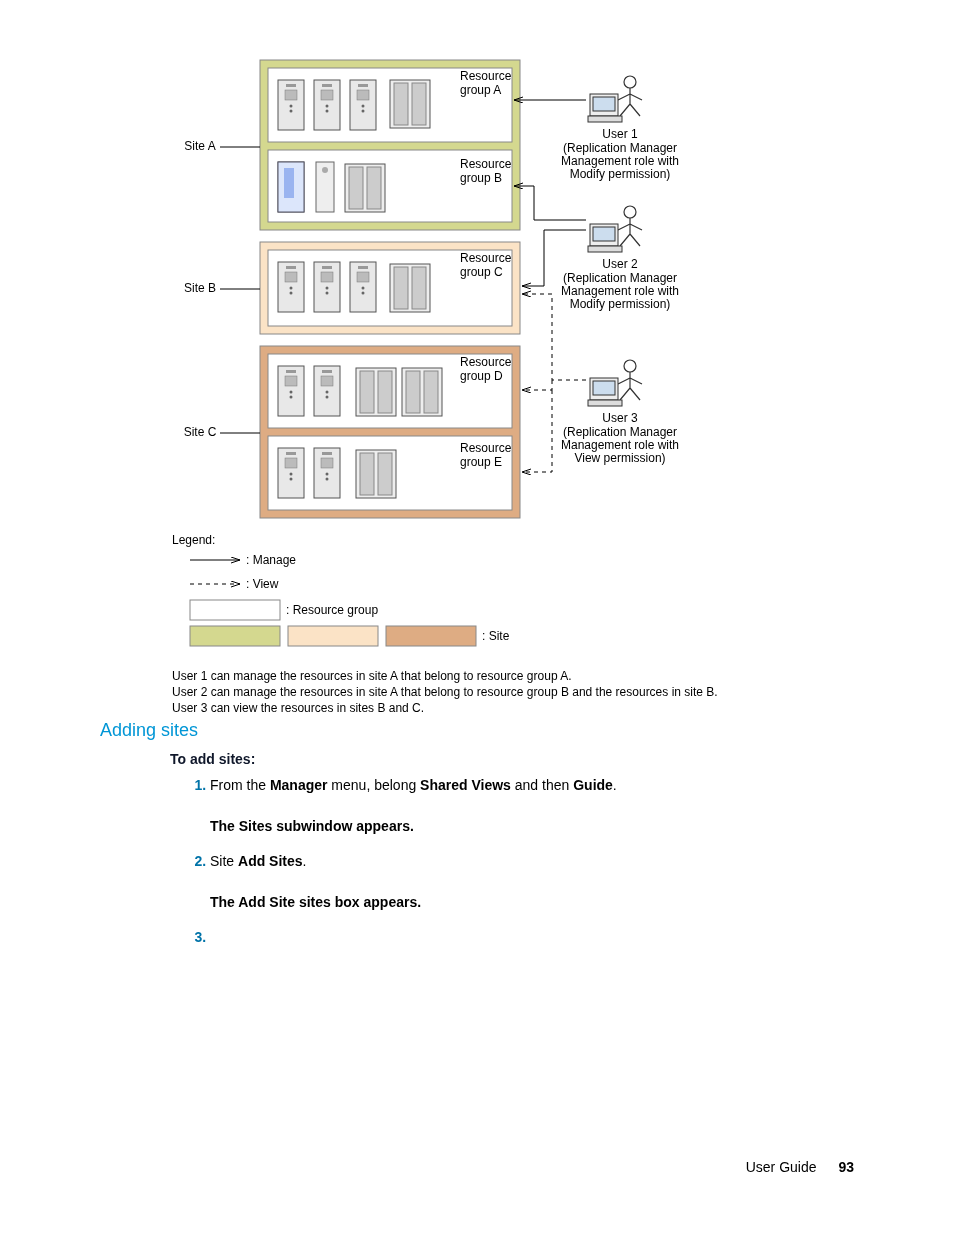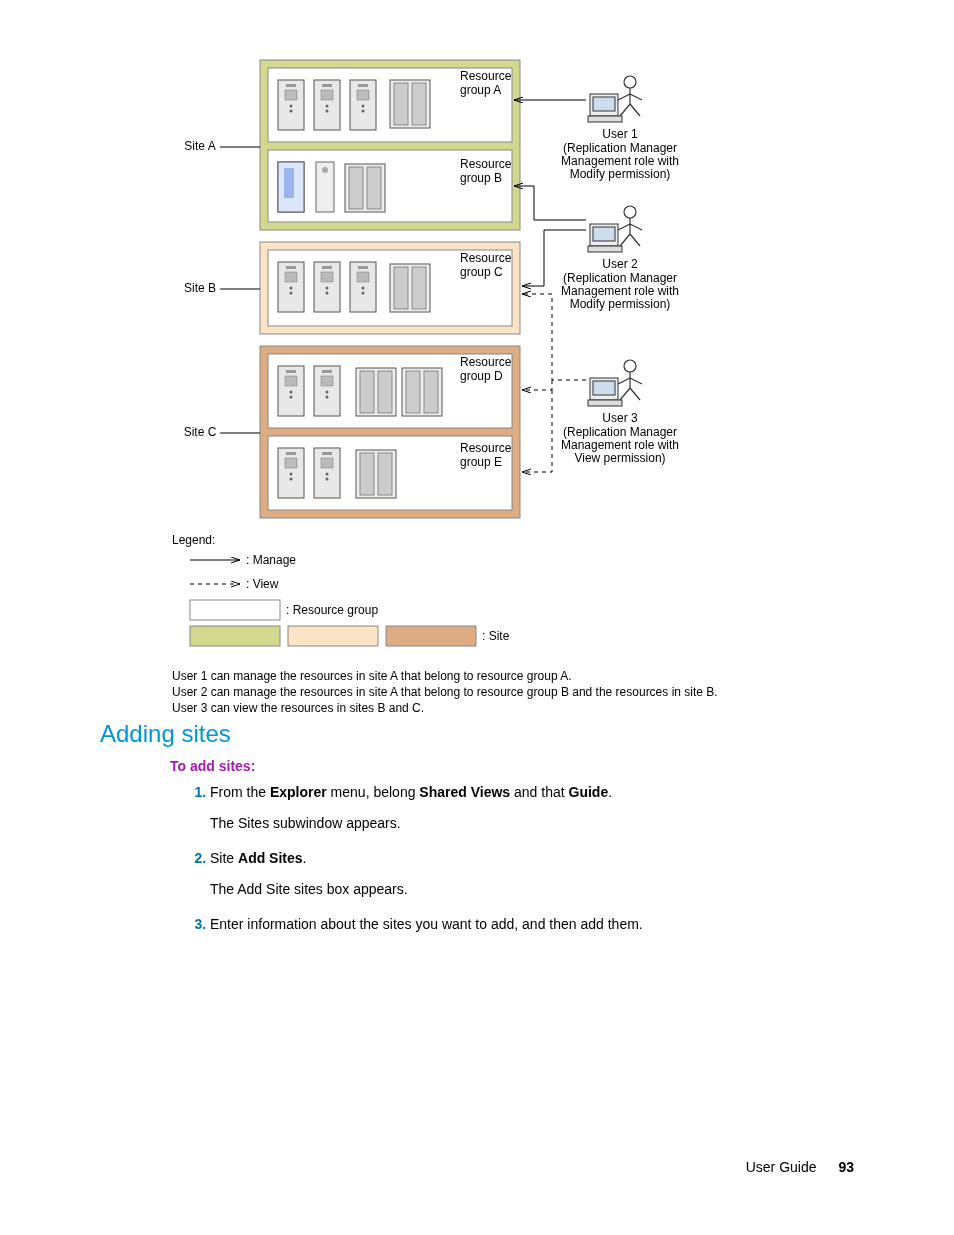--- a/index.html
+++ b/index.html
@@ -17,45 +17,46 @@
   }
   .diagram-area {
     position: relative;
     height: 640px;
     margin-bottom: 20px;
   }
   svg { display: block; }
   .heading {
     font-family: "Segoe UI Light", "Helvetica Neue", Arial, sans-serif;
     font-weight: 300;
-    font-size: 24px;
+    font-size: 18px;
     color: #0096d6;
     margin: 30px 0 10px 0;
   }
   .subheading {
     font-weight: bold;
-    color: #a21caf;
+    color: #0f172a;
     font-size: 14px;
     margin: 8px 0 8px 70px;
   }
   ol.steps {
     margin: 0 0 0 70px;
     padding-left: 40px;
   }
   ol.steps li {
     margin-bottom: 14px;
     font-size: 14px;
     line-height: 1.5;
   }
   ol.steps li::marker {
     font-weight: bold;
     color: #0073a8;
   }
   ol.steps li .para {
-    margin-top: 10px;
+    margin-top: 20px;
+    font-weight: bold;
   }
   .footer {
     position: absolute;
     bottom: 60px;
     right: 100px;
     font-size: 14px;
   }
   .footer-page {
     display: inline-block;
     margin-left: 18px;
@@ -192,29 +193,28 @@
       <text class="dtext" x="72" y="646">User 2 can manage the resources in site A that belong to resource group B and the resources in site B.</text>
       <text class="dtext" x="72" y="662">User 3 can view the resources in sites B and C.</text>
     </svg>
   </div>
 
   <div class="heading">Adding sites</div>
   <div class="subheading">To add sites:</div>
 
   <ol class="steps">
     <li>
-      <span>From the </span><b>Explorer</b><span> menu, belong </span><b>Shared Views</b><span> and that </span><b>Guide</b><span>.</span>
+      <span>From the </span><b>Manager</b><span> menu, belong </span><b>Shared Views</b><span> and then </span><b>Guide</b><span>.</span>
       <div class="para">The Sites subwindow appears.</div>
     </li>
     <li>
       <span>Site </span><b>Add Sites</b><span>.</span>
       <div class="para">The Add Site sites box appears.</div>
     </li>
     <li>
-      <span>Enter information about the sites you want to add, and then add them.</span>
     </li>
   </ol>
 
 </div>
 
 <div class="footer">
   <span>User Guide</span>
   <span class="footer-page">93</span>
 </div>
 

